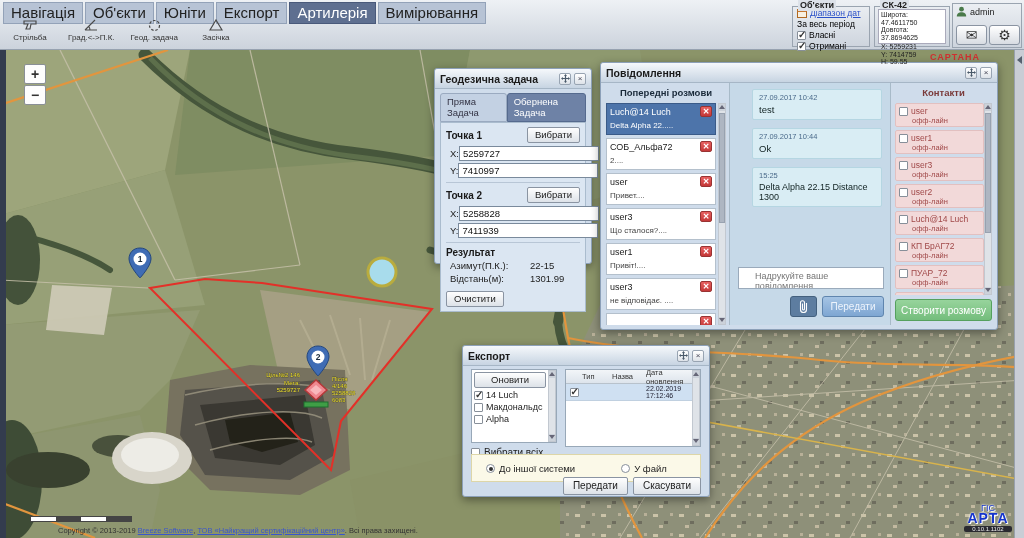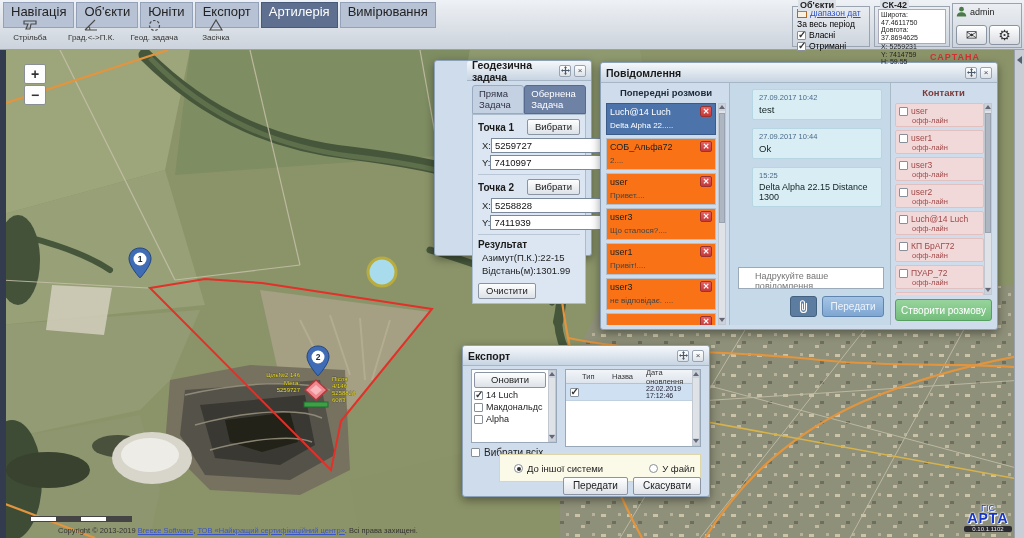--- a/index.html
+++ b/index.html
@@ -3,22 +3,22 @@
 <meta charset="utf-8">
 <style>
   * { margin:0; padding:0; box-sizing:border-box; }
   html,body { width:1024px; height:538px; overflow:hidden; font-family:"Liberation Sans", sans-serif; }
   #app { position:relative; width:1024px; height:538px; background:#8b9469; }
 
   
   #topbar { position:absolute; left:0; top:0; width:1024px; height:50px;
             background:linear-gradient(#eef1f5,#ccd3dc); border-bottom:1px solid #97a2b0; z-index:30; }
   #menurow { position:absolute; left:3px; top:2px; display:flex; gap:2px; }
-  .menutab { font-size:13px; color:#222; background:#b7c3d5; border:1px solid #93a2b8;
-             padding:1px 7px 8px; cursor:default; }
+  .menutab { font-size:15px; color:#222; background:#b7c3d5; border:1px solid #93a2b8;
+             padding:1px 7px 2px; cursor:default; }
   .menutab.active { background:#5e6f90; color:#fff; border-color:#49597a; }
   #toolrow { position:absolute; left:8px; top:18px; display:flex; gap:16px; }
   .toolitem { text-align:center; min-width:44px; }
   .toolitem .ticon { height:14px; display:flex; align-items:center; justify-content:center; }
   .toolitem .tlabel { font-size:8px; color:#333; margin-top:1px; white-space:nowrap; }
 
   .groupbox { position:absolute; border:1px solid #9aa4b0; background:transparent; }
   .groupbox .legend { position:absolute; top:-7px; left:5px; font-size:9px; font-weight:bold;
                       color:#222; background:#dde2e9; padding:0 2px; line-height:11px; }
   #objbox { left:792px; top:6px; width:78px; height:41px; font-size:8.5px; }
@@ -74,21 +74,21 @@
   .window { position:absolute; background:#cfdcEB; background:#cfdceb; border:1px solid #8ca0b8;
             border-radius:3px; box-shadow:0 3px 10px rgba(0,0,0,.4); z-index:20; }
   .winhead { height:20px; background:linear-gradient(#f5f8fb,#c7d4e2); border-bottom:1px solid #a6b6c6;
              border-radius:3px 3px 0 0; display:flex; align-items:center; padding:0 5px; }
   .wintitle { font-size:10.5px; font-weight:bold; color:#1a1a1a; flex:1; }
   .winicon { width:12px; height:12px; margin-left:3px; display:flex; align-items:center;
              justify-content:center; background:linear-gradient(#fff,#dde2e8); border:1px solid #98a4b2;
              border-radius:2px; font-size:8px; color:#445; line-height:10px; }
 
   
-  #geodesic { left:434px; top:60px; width:158px; height:196px;padding-left:32px; }
+  #geodesic { left:434px; top:68px; width:158px; height:196px; }
   .gtabs { margin:4px 5px 0; display:flex; }
   .gtab { font-size:9.5px; padding:2px 6px 3px; border:1px solid #9aaac0; background:#c3d1e3;
           color:#334; border-radius:3px 3px 0 0; }
   .gtab.active { background:#6e82a6; color:#fff; border-color:#556a8e; }
   .gbody { margin:0 5px 5px; background:#dbe6f2; border:1px solid #aabcce; padding:4px 5px; }
   .grow { display:flex; align-items:center; margin-bottom:3px; }
   .glabel { font-size:10px; font-weight:bold; color:#1a1a1a; flex:1; }
   .gfield-row { display:flex; align-items:center; margin:2px 0 2px 4px; }
   .gfl { width:18px; font-size:9.5px; color:#222; }
   .field { flex:1; background:#fff; border:1px solid #7a8a9c; height:15px; font-size:9.5px;
@@ -96,21 +96,21 @@
   .gsep { border-top:1px solid #b8c6d6; margin:4px 0; }
   .gres-row { display:flex; font-size:9.5px; color:#222; margin:2px 0 2px 4px; }
   .gres-row .rl { flex:1; }
   .gres-row .rv { width:50px; }
 
   
   #messages { left:600px; top:62px; width:398px; height:268px; }
   .mcol-head { font-size:9.5px; font-weight:bold; text-align:center; color:#1a2a3a; padding:4px 0 3px; }
   #convcol { position:absolute; left:5px; top:20px; width:120px; bottom:4px; }
   #convlist { position:absolute; left:0; top:20px; right:0; bottom:0; overflow:hidden; padding-right:10px; }
-  .convcard { background:#f97316; border:1px solid #b4c0cc; margin-bottom:3px; padding:2px 3px; height:32px; }
+  .convcard { background:#ffffff; border:1px solid #b4c0cc; margin-bottom:3px; padding:2px 3px; height:32px; }
   .convcard.selected { background:#4d74aa; border-color:#3a5a88; }
   .convcard .crow { display:flex; align-items:center; }
   .convname { flex:1; font-size:9px; color:#222; white-space:nowrap; overflow:hidden; }
   .convcard.selected .convname, .convcard.selected .convprev { color:#fff; }
   .xbtn { width:12px; height:11px; background:linear-gradient(#e86060,#c43838); border:1px solid #933;
           border-radius:2px; color:#fff; font-size:8px; font-weight:bold; text-align:center;
           line-height:10px; flex:none; }
   .convprev { font-size:8px; color:#444; margin-top:4px; white-space:nowrap; overflow:hidden; }
   .vscroll { position:absolute; right:0; top:0; bottom:0; width:8px; background:#dfe3e8;
              border:1px solid #c2c8d0; }
@@ -165,21 +165,21 @@
   .thead { display:flex; height:14px; background:linear-gradient(#f2f5f8,#dde4ec);
            border-bottom:1px solid #b8c2cc; font-size:7.5px; color:#333; align-items:center; }
   .thead .c0 { width:16px; } .thead .c1 { width:30px; } .thead .c2 { width:34px; } .thead .c3 { flex:1; }
   .trow { display:flex; height:17px; background:#cfe0f2; border-bottom:1px solid #c0d0e0;
           align-items:center; font-size:7px; color:#223; }
   .trow .c0 { width:16px; text-align:center; } .trow .c1 { width:30px; }
   .trow .c2 { width:34px; } .trow .c3 { flex:1; }
   .bluedot { width:10px; height:10px; border-radius:50%; margin-left:6px;
              background:radial-gradient(circle at 35% 35%, #6a8ed0, #2a4a98); }
   #radiorow { position:absolute; left:8px; right:8px; top:108px; height:28px; background:#fbf9e8;
-              border:1px solid #ddd6a8; display:flex; align-items:center; font-size:9.5px; color:#222;margin-left:28px; }
+              border:1px solid #ddd6a8; display:flex; align-items:center; font-size:9.5px; color:#222; }
   #radiorow .opt { display:flex; align-items:center; gap:4px; margin-left:14px; }
   #radiorow .opt2 { margin-left:46px; }
   #expbtns { position:absolute; right:8px; top:131px; display:flex; gap:5px; }
   #expbtns .btn { font-size:10px; padding:2px 9px 3px; }
 
   svg text { font-family:"Liberation Sans",sans-serif; }
 </style>
 </head>
 <body>
 

